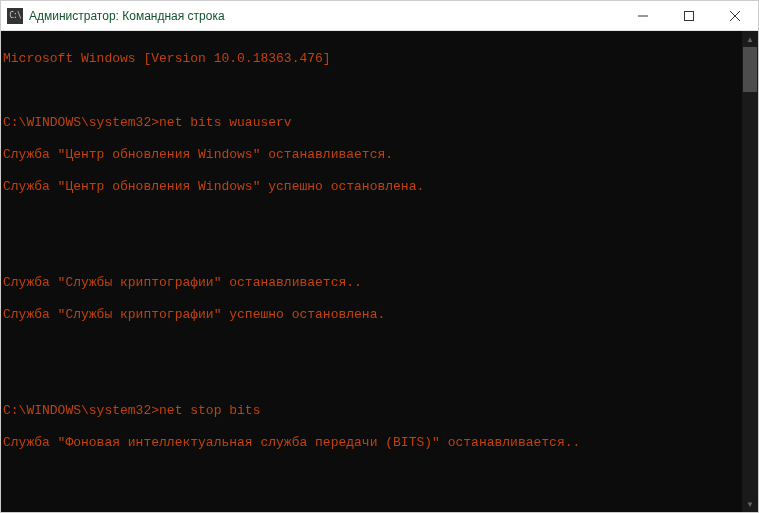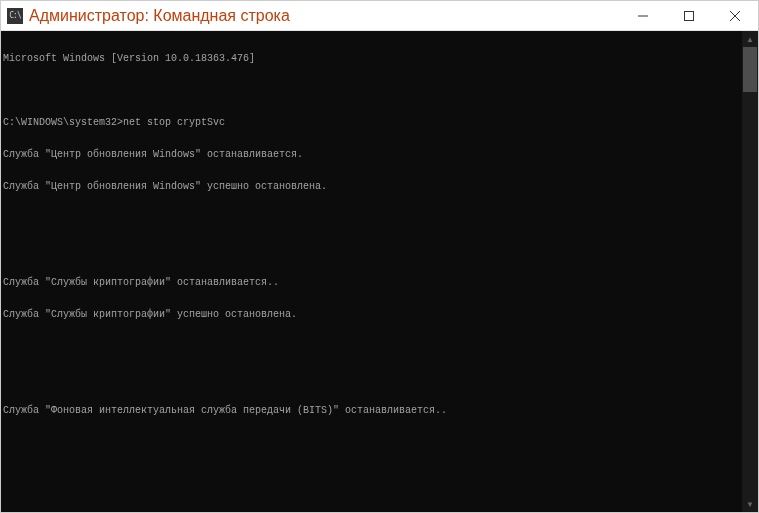--- a/index.html
+++ b/index.html
@@ -42,22 +42,22 @@
       background: #333;
       display: flex;
       align-items: center;
       justify-content: center;
       font-size: 8px;
       color: #ccc;
       font-family: monospace;
       letter-spacing: -1px;
     }
     .title-text {
-      font-size: 16px;
-      color: #c2410c;
+      font-size: 12px;
+      color: #14532d;
     }
     .titlebar-buttons {
       display: flex;
       height: 100%;
     }
     .titlebar-btn {
       width: 46px;
       height: 100%;
       display: flex;
       align-items: center;
@@ -72,23 +72,23 @@
     .terminal-area {
       flex: 1;
       background: #0c0c0c;
       display: flex;
       overflow: hidden;
     }
     .terminal-content {
       flex: 1;
       padding: 4px 2px;
       font-family: Consolas, "Courier New", monospace;
-      font-size: 10px;
+      font-size: 13px;
       line-height: 16px;
-      color: #a3a3a3;
+      color: #c2410c;
       white-space: pre;
       overflow: hidden;
       position: relative;
     }
     .terminal-line {
       white-space: pre;
     }
     .scrollbar {
       width: 16px;
       background: #1a1a1a;
@@ -149,29 +149,30 @@
             <line x1="10" y1="0" x2="0" y2="10" stroke="#333" stroke-width="1"></line>
           </svg>
       </div>
     </div>
   </div>
 
   <div class="terminal-area">
     <div class="terminal-content">
 <div class="terminal-line">Microsoft Windows [Version 10.0.18363.476]</div>
 <div class="terminal-line"> </div>
-<div class="terminal-line"><span>C:\WINDOWS\system32&gt;</span><span>net stop cryptSvc</span></div>
+<div class="terminal-line"><span>C:\WINDOWS\system32&gt;</span><span>net bits wuauserv</span></div>
 <div class="terminal-line">Служба "Центр обновления Windows" останавливается.</div>
 <div class="terminal-line">Служба "Центр обновления Windows" успешно остановлена.</div>
 <div class="terminal-line"> </div>
 <div class="terminal-line"> </div>
 <div class="terminal-line">Служба "Службы криптографии" останавливается..</div>
 <div class="terminal-line">Служба "Службы криптографии" успешно остановлена.</div>
 <div class="terminal-line"> </div>
 <div class="terminal-line"> </div>
+<div class="terminal-line"><span>C:\WINDOWS\system32&gt;</span><span>net stop bits</span></div>
 <div class="terminal-line">Служба "Фоновая интеллектуальная служба передачи (BITS)" останавливается..</div>
 
 
 
 
 
 
 
 
 

